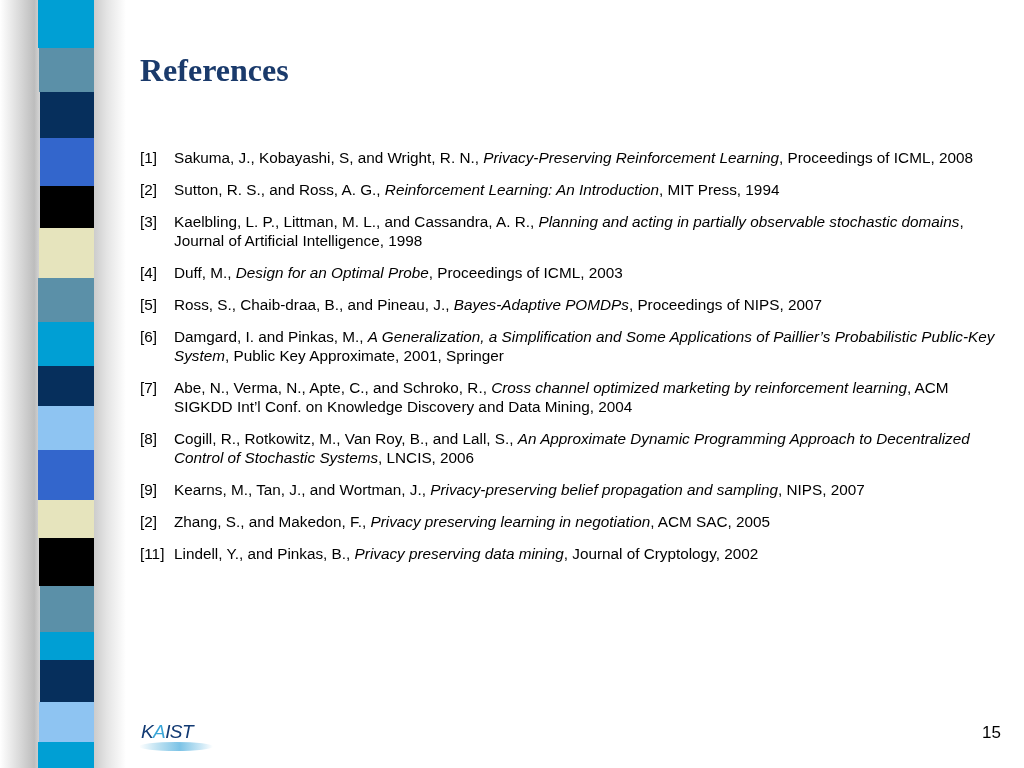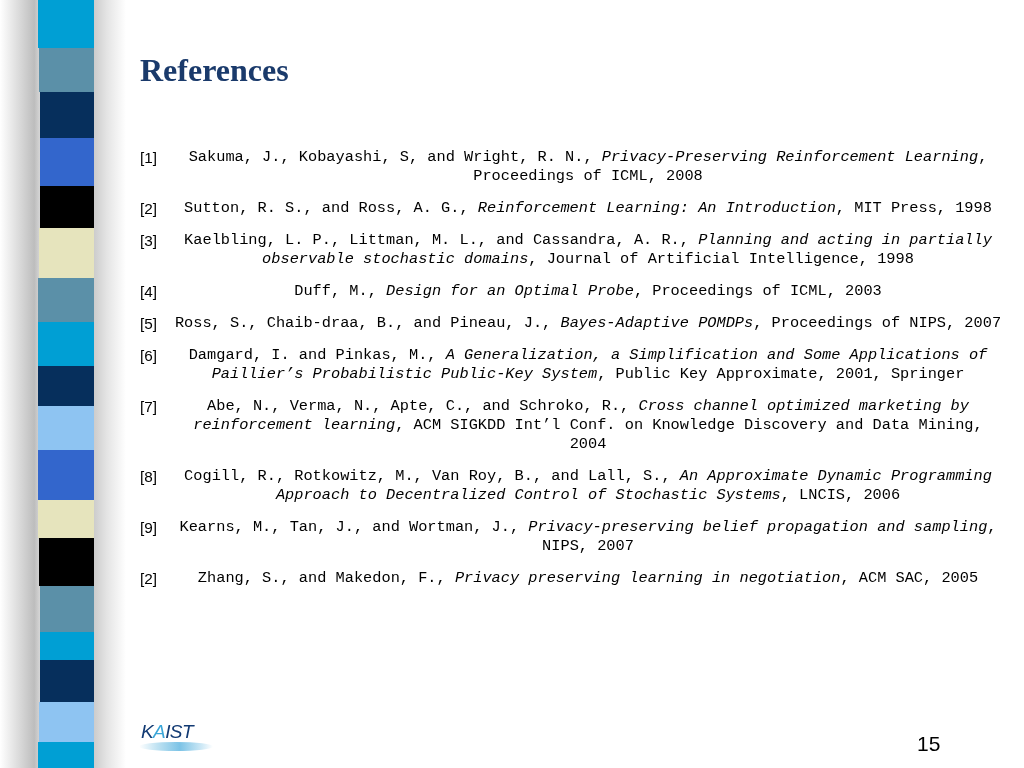--- a/index.html
+++ b/index.html
@@ -89,22 +89,21 @@
     margin-bottom: 13px;
   }
   .ref-num {
     flex: 0 0 auto;
     width: 34px;
     text-align: left;
     white-space: nowrap;
   }
   .ref-text {
     flex: 1 1 auto;
-    text-align: center;
-    font-family: Liberation Mono, monospace;
+    text-align: left;
   }
   .ref-text i {
     font-style: italic;
   }
 
   
   .logo {
     position: absolute;
     left: 139px;
     top: 722px;
@@ -130,25 +129,24 @@
     position: absolute;
     left: 0px;
     top: 20px;
     width: 74px;
     height: 9px;
     border-radius: 50%;
     background: linear-gradient(to right, #ffffff 0%, #bfe2f2 25%, #7cc3e6 55%, #cfe9f6 85%, #ffffff 100%);
   }
   .page-number {
     position: absolute;
-    left: 917px;
+    left: 982px;
     top: 723px;
-    font-size: 21px;
+    font-size: 17px;
     color: #000000;
-    margin-top: 9px;
   }
 </style>
 </head>
 <body>
 
 <div class="slide">
 
   <div class="deco-band">
     <div class="deco-shadow-left"></div>
     <div class="stripes" id="stripes">
@@ -176,21 +174,21 @@
 
   <div class="title">References</div>
 
   <div class="refs" id="refs">
       <div class="ref-item">
         <div class="ref-num">[1]</div>
         <div class="ref-text"><span>Sakuma, J., Kobayashi, S, and Wright, R. N., </span><i>Privacy-Preserving Reinforcement Learning</i><span>, Proceedings of ICML, 2008</span></div>
       </div>
       <div class="ref-item">
         <div class="ref-num">[2]</div>
-        <div class="ref-text"><span>Sutton, R. S., and Ross, A. G., </span><i>Reinforcement Learning: An Introduction</i><span>, MIT Press, 1998</span></div>
+        <div class="ref-text"><span>Sutton, R. S., and Ross, A. G., </span><i>Reinforcement Learning: An Introduction</i><span>, MIT Press, 1994</span></div>
       </div>
       <div class="ref-item">
         <div class="ref-num">[3]</div>
         <div class="ref-text"><span>Kaelbling, L. P., Littman, M. L., and Cassandra, A. R., </span><i>Planning and acting in partially observable stochastic domains</i><span>, Journal of Artificial Intelligence, 1998</span></div>
       </div>
       <div class="ref-item">
         <div class="ref-num">[4]</div>
         <div class="ref-text"><span>Duff, M., </span><i>Design for an Optimal Probe</i><span>, Proceedings of ICML, 2003</span></div>
       </div>
       <div class="ref-item">
@@ -209,20 +207,24 @@
         <div class="ref-num">[8]</div>
         <div class="ref-text"><span>Cogill, R., Rotkowitz, M., Van Roy, B., and Lall, S., </span><i>An Approximate Dynamic Programming Approach to Decentralized Control of Stochastic Systems</i><span>, LNCIS, 2006</span></div>
       </div>
       <div class="ref-item">
         <div class="ref-num">[9]</div>
         <div class="ref-text"><span>Kearns, M., Tan, J., and Wortman, J., </span><i>Privacy-preserving belief propagation and sampling</i><span>, NIPS, 2007</span></div>
       </div>
       <div class="ref-item">
         <div class="ref-num">[2]</div>
         <div class="ref-text"><span>Zhang, S., and Makedon, F., </span><i>Privacy preserving learning in negotiation</i><span>, ACM SAC, 2005</span></div>
+      </div>
+      <div class="ref-item">
+        <div class="ref-num">[11]</div>
+        <div class="ref-text"><span>Lindell, Y., and Pinkas, B., </span><i>Privacy preserving data mining</i><span>, Journal of Cryptology, 2002</span></div>
       </div>
     </div>
 
   <div class="logo">
     <div class="logo-word"><span>K</span><span class="accent">A</span><span>IST</span></div>
     <div class="logo-swoosh"></div>
   </div>
 
   <div class="page-number">15</div>
 

